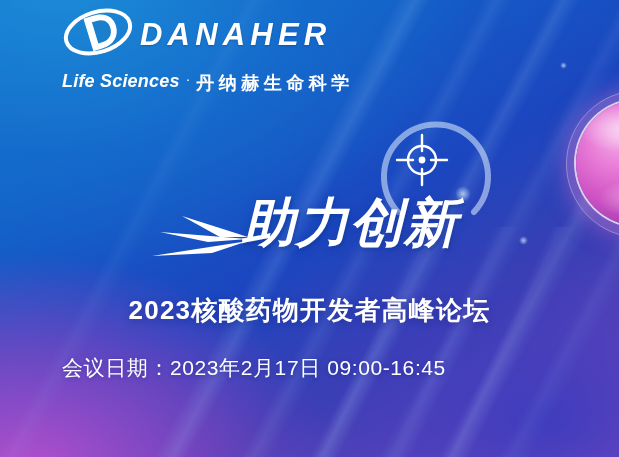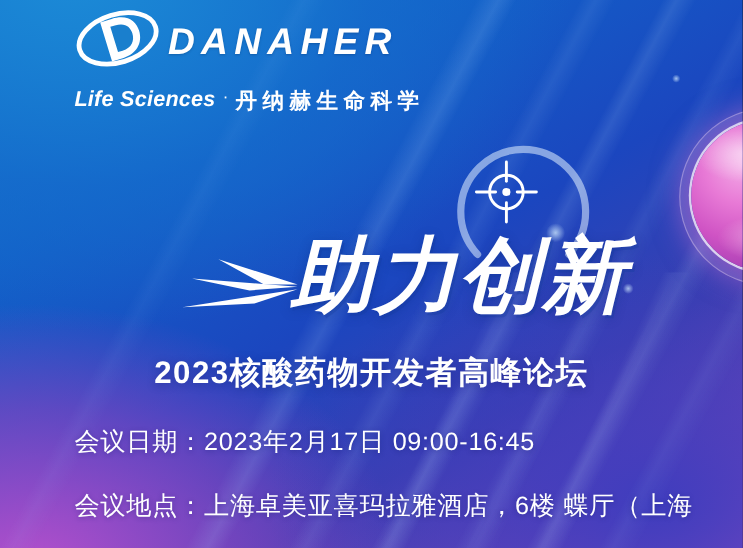--- a/index.html
+++ b/index.html
@@ -157,22 +157,21 @@
       0 3px 10px rgba(10,40,120,.30);
   }
   .headline-1 {
     left: 68px;
     top: 117px;
     font-size: 79px;
   }
   .headline-2 {
     left: 242px;
     top: 196px;
-    font-size: 69px;
-    font-family: Liberation Serif, serif;
+    font-size: 53px;
   }
 
   
   .target {
     position: absolute;
     left: 395px;
     top: 133px;
     pointer-events: none;
   }
   .arc {
@@ -277,15 +276,14 @@
       <polygon points="8,20 96,27 56,30" fill="#ffffff"></polygon>
       <polygon points="0,44 96,29 60,41" fill="#ffffff"></polygon>
     </svg>
   </span>
 
   <div class="headline-2">助力创新</div>
 
   <div class="subtitle">2023核酸药物开发者高峰论坛</div>
 
   <div class="info info-date">会议日期：2023年2月17日  09:00-16:45</div>
-  <div class="info info-venue">会议地点：上海卓美亚喜玛拉雅酒店，6楼 蝶厅（上海</div>
 
 </div>
 
 </body></html>

